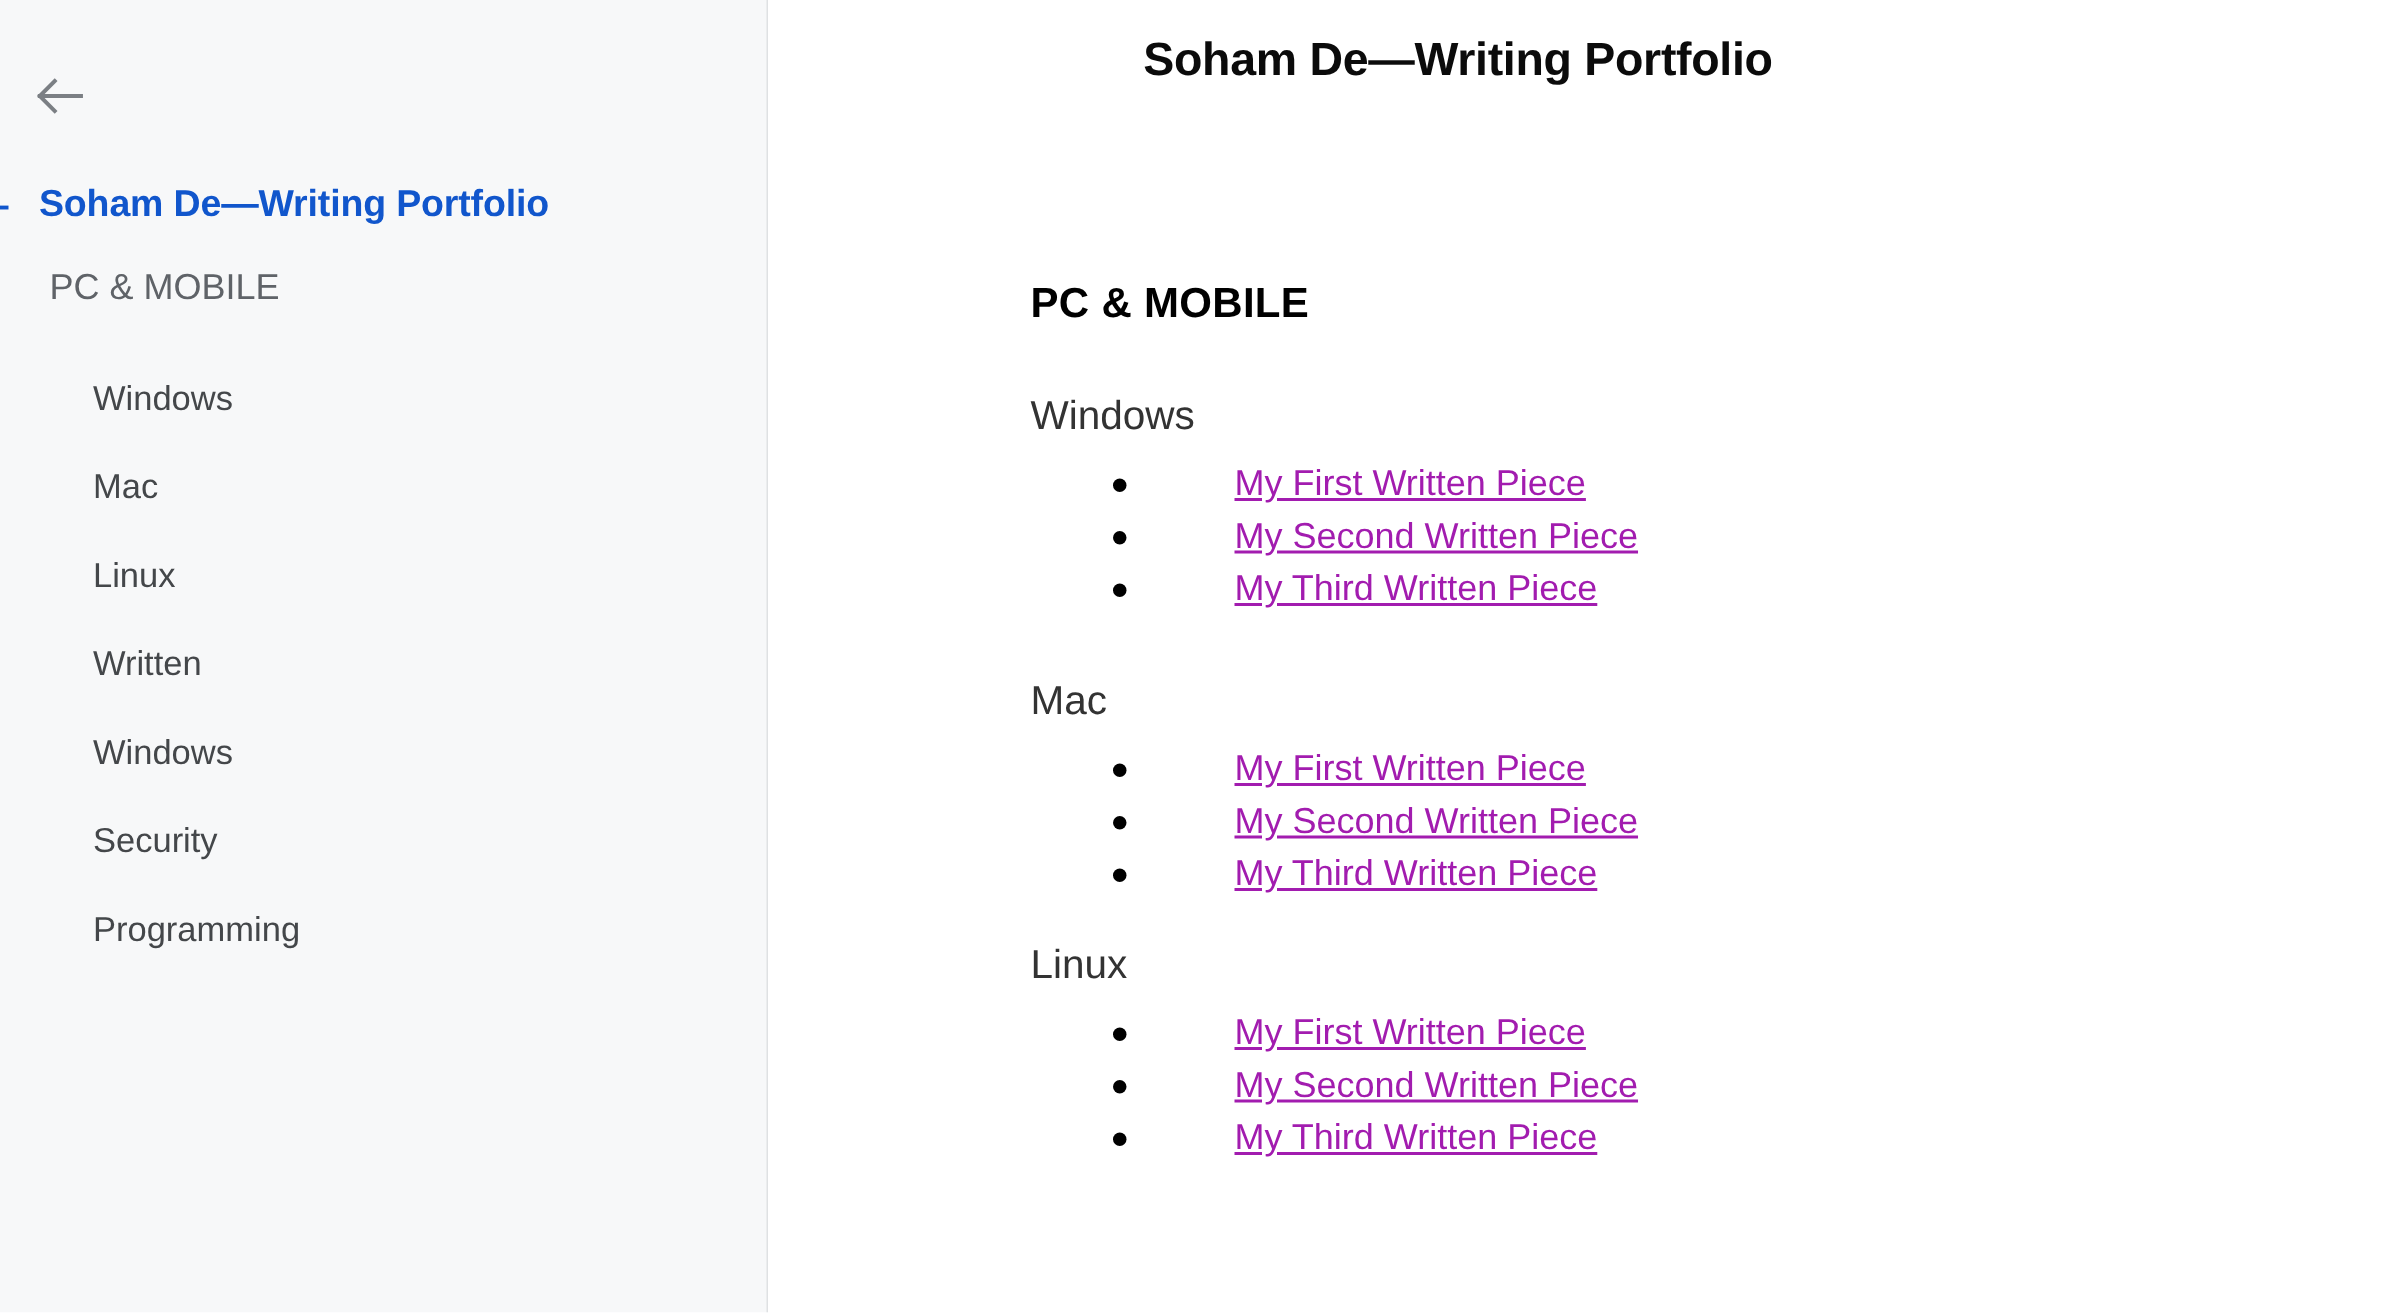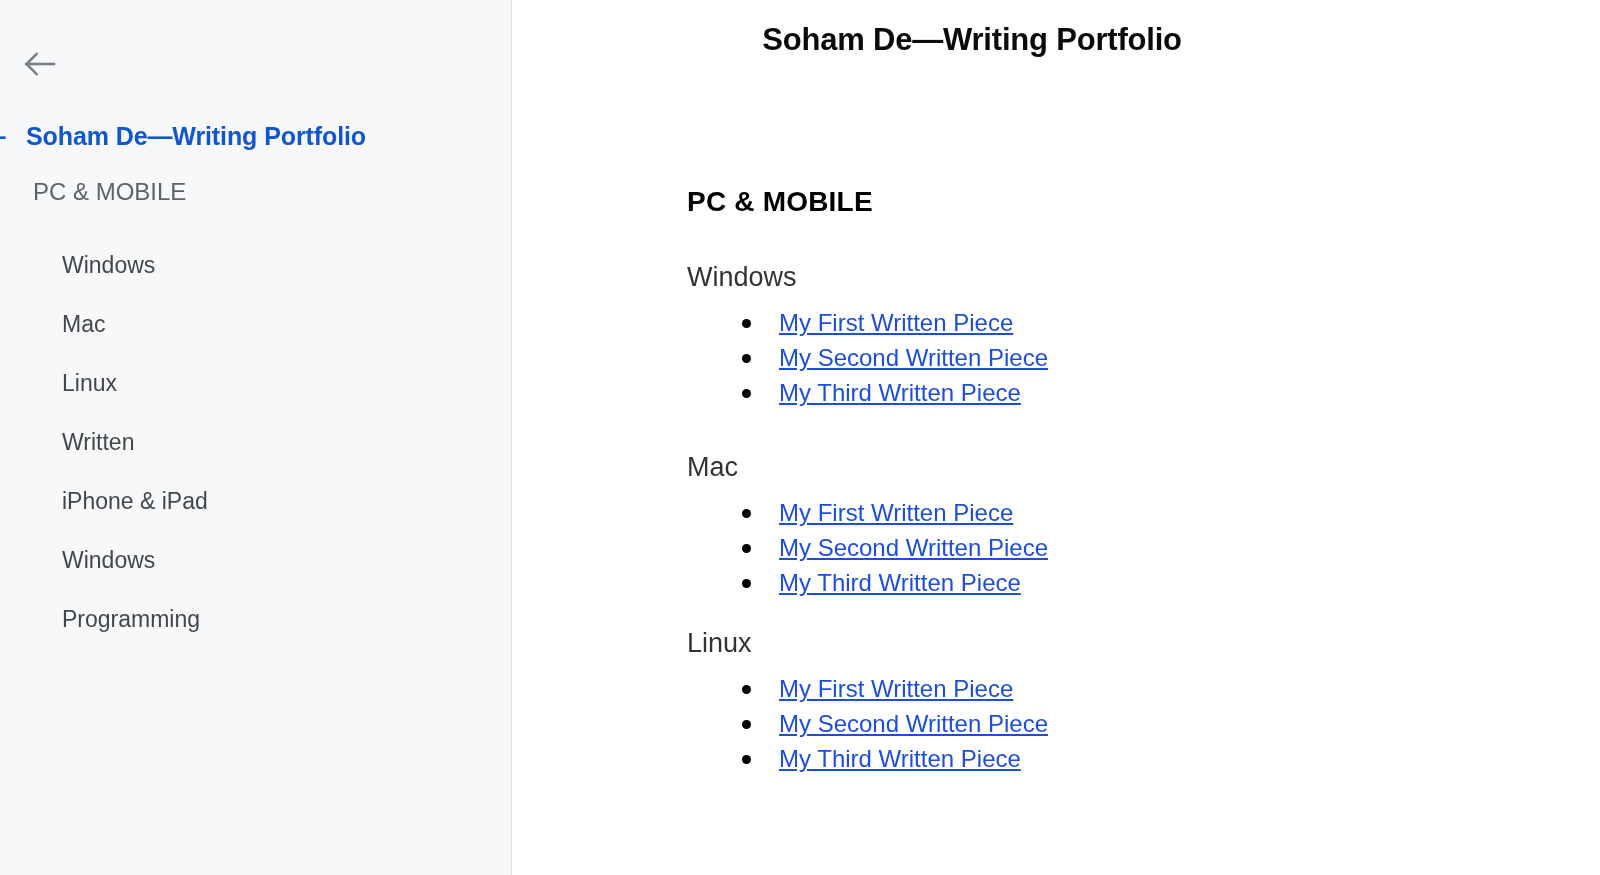--- a/index.html
+++ b/index.html
@@ -173,26 +173,27 @@
     content: "";
     position: absolute;
     left: -37px;
     top: 14px;
     width: 9px;
     height: 9px;
     border-radius: 50%;
     background: #000000;
   }
   .doc-link {
-    color: #1d4ed8;
+    color: #a21caf;
     font-size: 24px;
     text-decoration: underline;
     text-underline-offset: 2px;
     cursor: pointer;
     white-space: nowrap;
+    margin-left: 44px;
   }
 
   .group-mac .link-list { margin-bottom: 28px; }
   .group-linux .link-list { margin-bottom: 0; }
 </style>
 </head>
 <body>
 
 <div class="app">
 
@@ -221,24 +222,24 @@
       <li class="sidebar-item">
         <span>Mac</span>
       </li>
       <li class="sidebar-item">
         <span>Linux</span>
       </li>
       <li class="sidebar-item">
         <span>Written</span>
       </li>
       <li class="sidebar-item">
-        <span>iPhone &amp; iPad</span>
-      </li>
-      <li class="sidebar-item">
         <span>Windows</span>
+      </li>
+      <li class="sidebar-item">
+        <span>Security</span>
       </li>
       <li class="sidebar-item">
         <span>Programming</span>
       </li>
     </ul>
 
   </aside>
 
   <main class="main">
 

